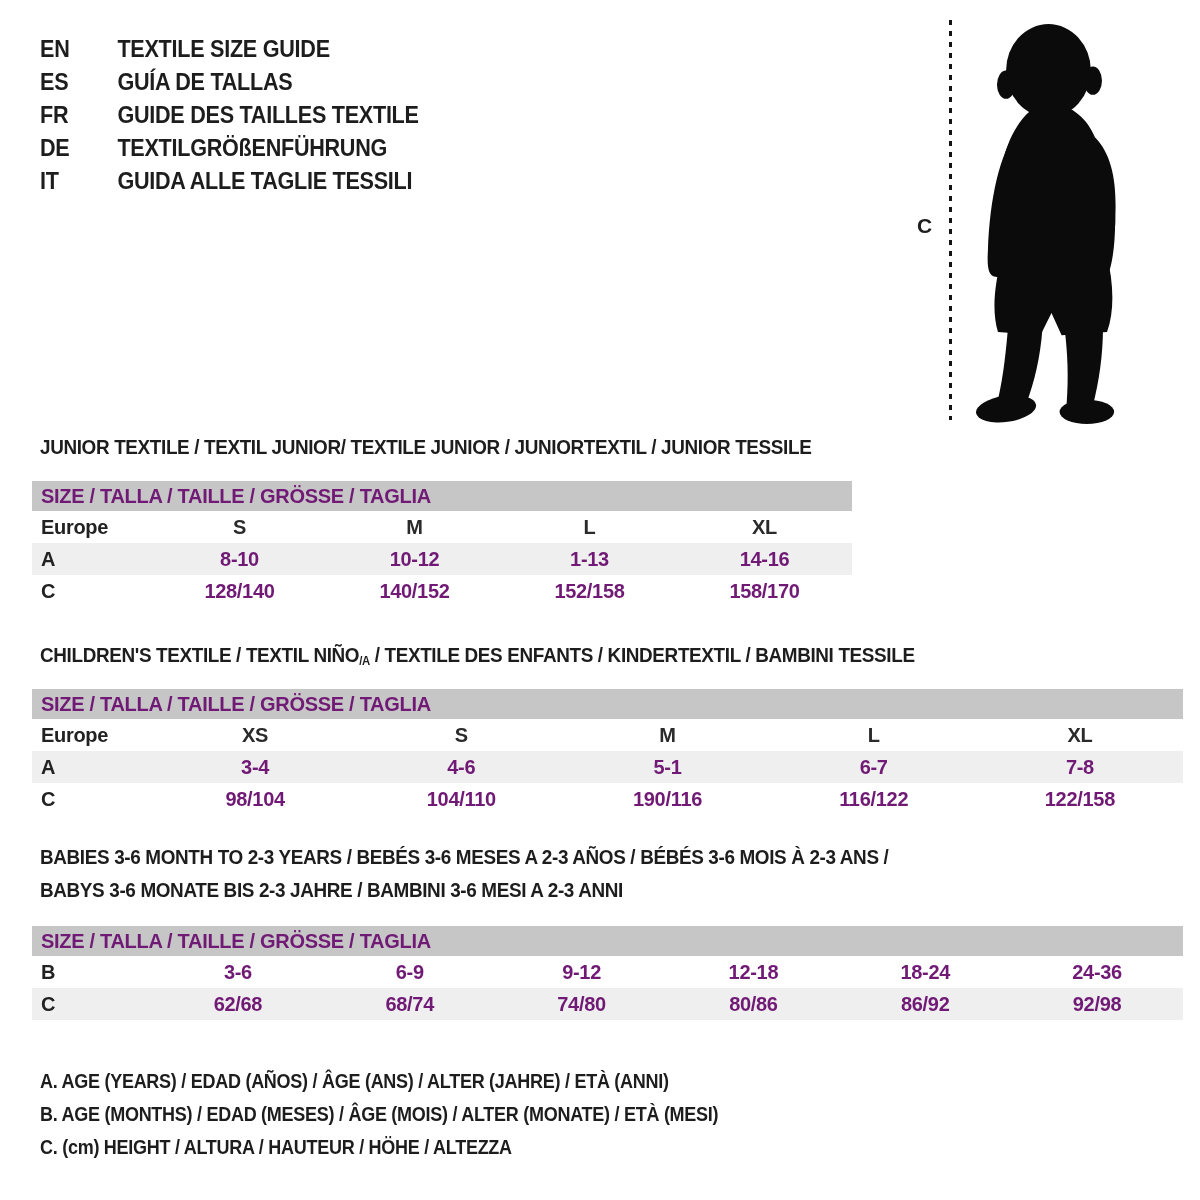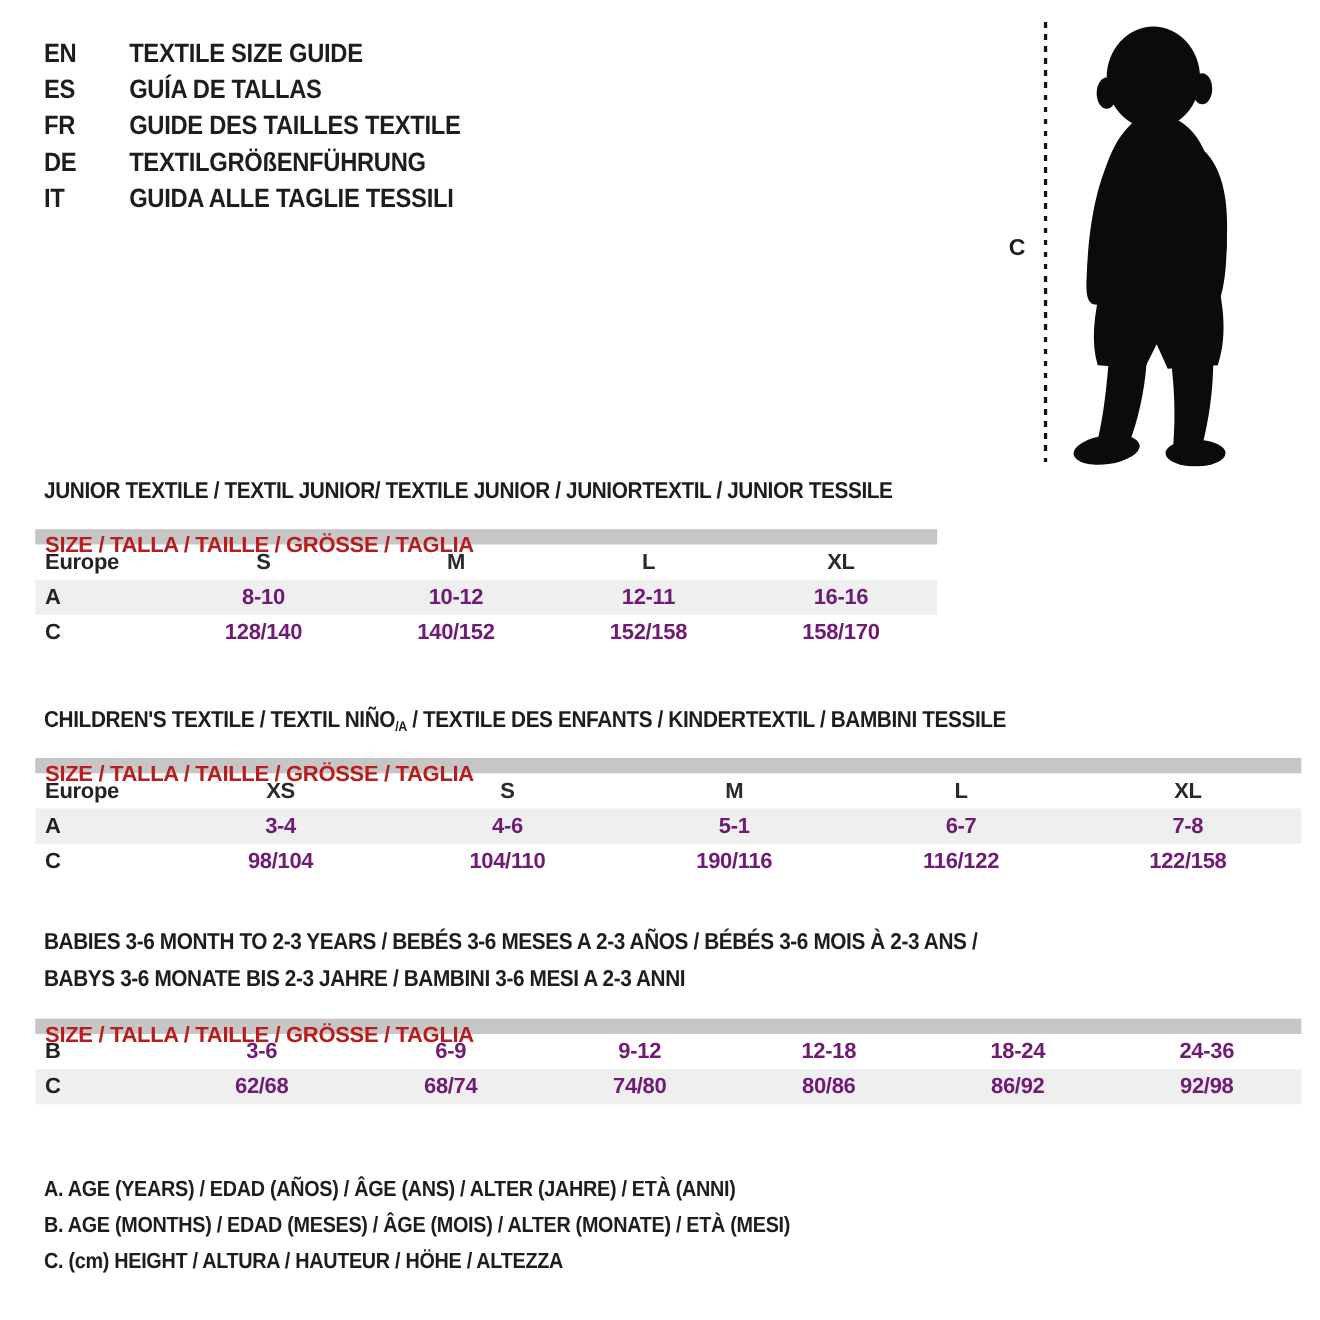--- a/index.html
+++ b/index.html
@@ -21,21 +21,21 @@
   .silhouette{position:absolute;left:58px;top:2px;width:178px;height:410px;}
   
   .sec-title{position:absolute;left:40px;font-weight:700;font-size:21px;letter-spacing:-0.4px;
              white-space:nowrap;transform:scaleX(0.9);transform-origin:0 0;}
   .title-sub{font-size:0.6em;vertical-align:-0.25em;font-weight:700;}
   
   .table{position:absolute;left:32px;}
   .w-junior{width:820px;}
   .w-wide{width:1151px;}
   .table-bar{
-    height:14px;line-height:30px;background:#c6c6c6;color:#b91c1c;
+    height:30px;line-height:30px;background:#c6c6c6;color:#701a75;
     font-weight:700;font-size:20px;letter-spacing:-0.3px;padding-left:9px;box-sizing:border-box;
   }
   .trow{display:grid;height:32px;align-items:center;font-weight:700;font-size:20px;letter-spacing:-0.3px;}
   .cols4{grid-template-columns:120px repeat(4,1fr);}
   .cols5{grid-template-columns:120px repeat(5,1fr);}
   .cols6{grid-template-columns:120px repeat(6,1fr);}
   .stripe{background:#efefef;}
   .rl{padding-left:9px;color:#222;}
   .rc{text-align:center;color:#701a75;}
   .europe-row .rc{color:#2a2a2a;}
@@ -98,22 +98,22 @@
       <span class="rl">Europe</span>
       <span class="rc">S</span>
       <span class="rc">M</span>
       <span class="rc">L</span>
       <span class="rc">XL</span>
     </div>
     <div class="trow cols4 stripe">
       <span class="rl">A</span>
       <span class="rc">8-10</span>
       <span class="rc">10-12</span>
-      <span class="rc">12-11</span>
-      <span class="rc">16-16</span>
+      <span class="rc">1-13</span>
+      <span class="rc">14-16</span>
     </div>
     <div class="trow cols4">
       <span class="rl">C</span>
       <span class="rc">128/140</span>
       <span class="rc">140/152</span>
       <span class="rc">152/158</span>
       <span class="rc">158/170</span>
     </div>
   </div>
 

